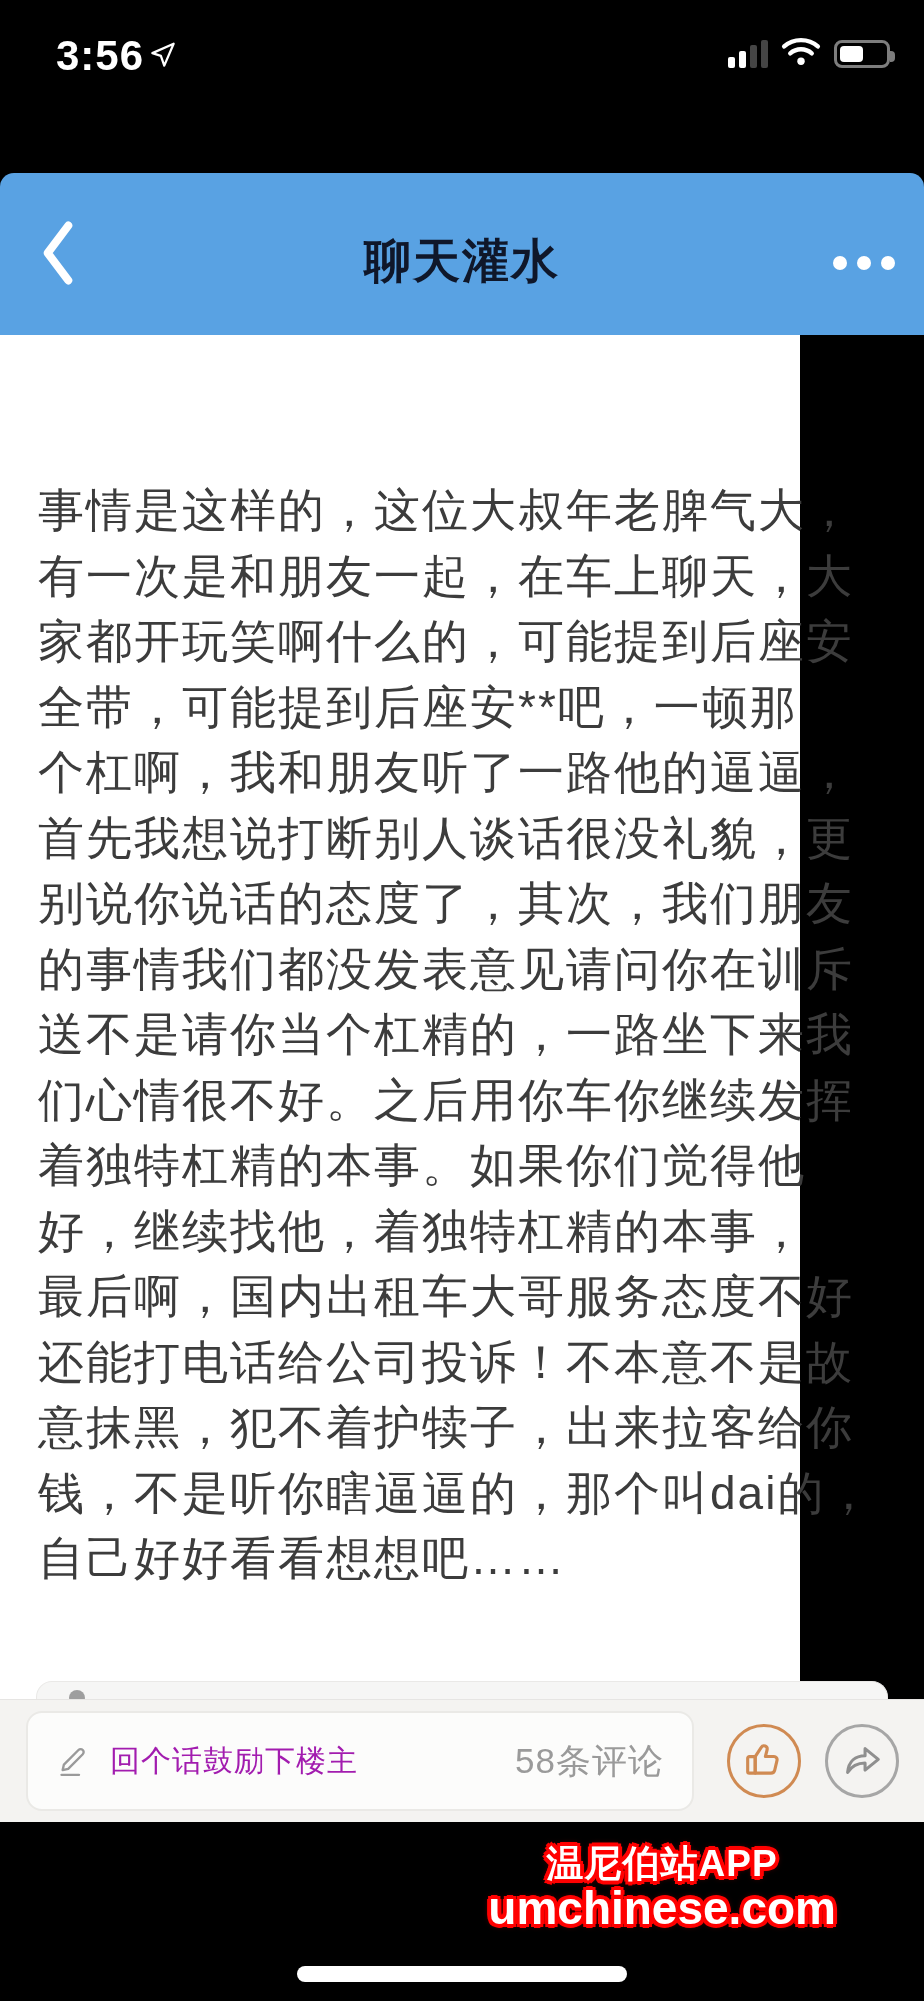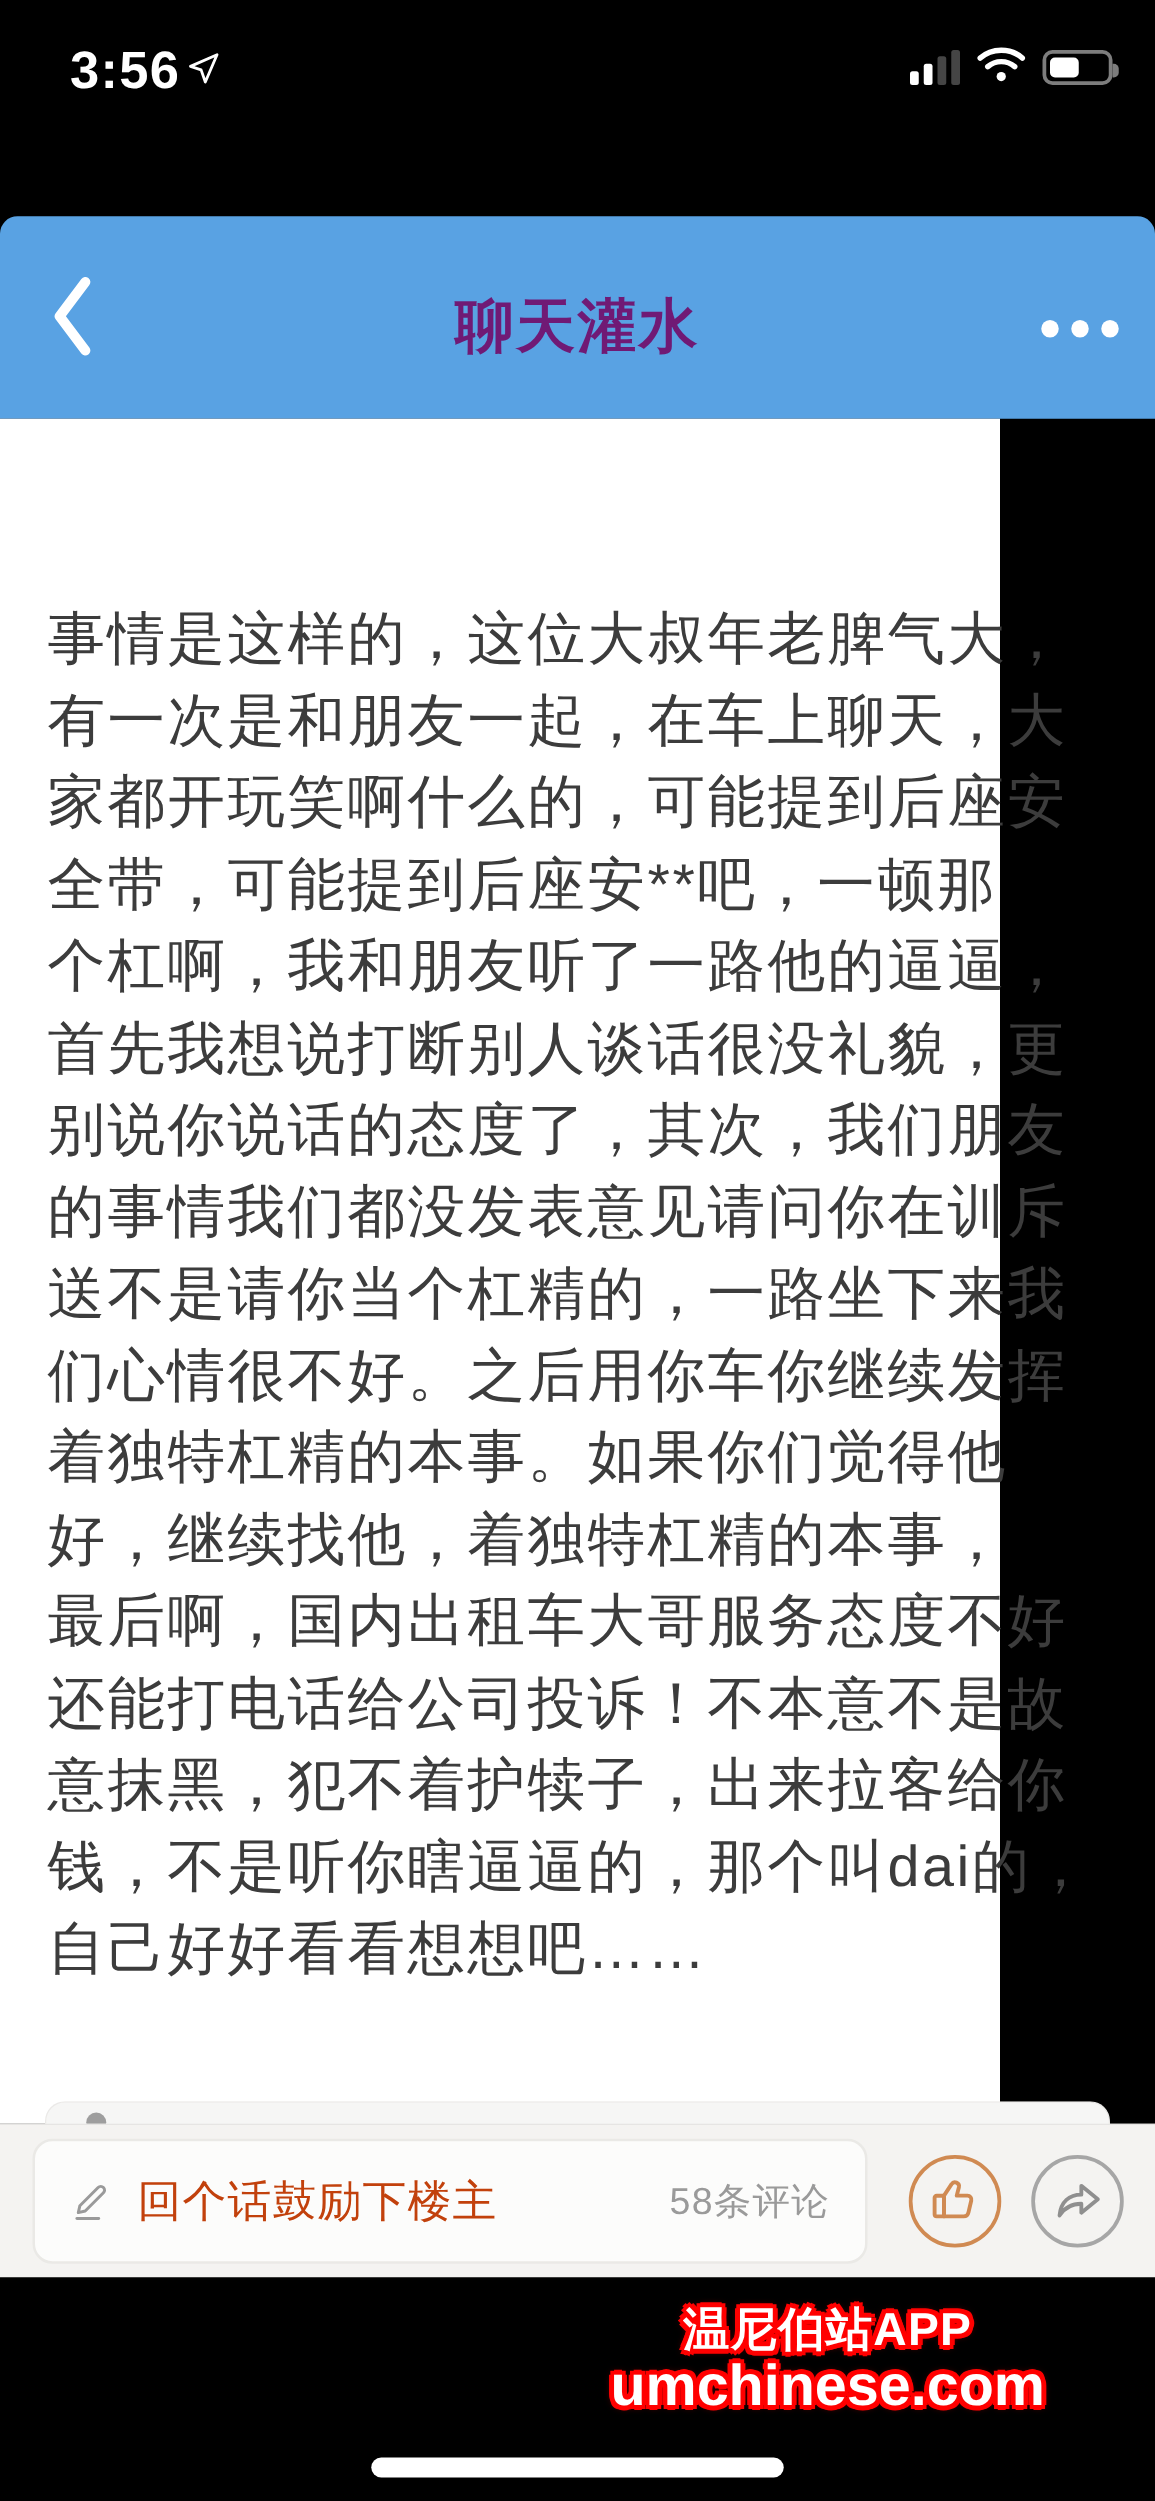--- a/index.html
+++ b/index.html
@@ -14,38 +14,38 @@
   .sig i{display:block;width:7px;border-radius:2px;}
   .sig .on{background:#fff;}
   .sig .off{background:#454545;}
   .batt{position:relative;width:56px;height:28px;border:3px solid #7d7d7d;border-radius:8px;box-sizing:border-box;}
   .batt .fill{position:absolute;left:3px;top:3px;bottom:3px;width:45%;background:#fff;border-radius:4px;}
   .batt .nub{position:absolute;right:-8px;top:8px;width:5px;height:11px;background:#7d7d7d;border-radius:0 4px 4px 0;}
   
   .header{position:absolute;left:0;top:173px;width:924px;height:162px;background:#59A2E3;border-radius:14px 14px 0 0;}
   .back-btn{position:absolute;left:28px;top:42px;width:60px;height:80px;display:flex;align-items:center;justify-content:center;}
   .hdr-title{position:absolute;left:0;right:0;top:0;height:162px;display:flex;align-items:center;justify-content:center;
-             color:#701a75;font-size:47px;font-weight:600;letter-spacing:2px;padding-top:14px;box-sizing:border-box;}
+             color:#0f172a;font-size:47px;font-weight:600;letter-spacing:2px;padding-top:14px;box-sizing:border-box;}
   .more-btn{position:absolute;right:20px;top:60px;width:80px;height:60px;display:flex;align-items:center;justify-content:center;gap:10px;}
   .more-btn b{display:block;width:14px;height:14px;border-radius:50%;background:#fff;}
   
   .content{position:absolute;left:0;top:335px;width:800px;height:1364px;background:#fff;}
   .post{position:absolute;left:38px;top:143px;width:830px;color:#3C3C3C;}
   .post .ln{height:65.5px;line-height:65.5px;font-size:46px;letter-spacing:2px;white-space:nowrap;}
   
   .comment-card{position:absolute;left:36px;top:1681px;width:852px;height:44px;background:#F6F6F5;
                 border:1px solid #EAE9E7;border-bottom:none;border-radius:16px 16px 0 0;box-sizing:border-box;}
   .comment-card .ava{position:absolute;left:32px;top:8px;width:16px;height:16px;border-radius:50%;background:#8E8E8E;opacity:.85;}
   
   .bottombar{position:absolute;left:0;top:1699px;width:924px;height:123px;background:#F4F3F1;border-top:1px solid #E6E5E3;box-sizing:border-box;}
   .pill{position:absolute;left:26px;top:11px;width:668px;height:100px;background:#FCFCFB;border:2px solid #EAE9E6;
         border-radius:16px;box-sizing:border-box;display:flex;align-items:center;justify-content:space-between;padding:0 28px;}
   .pill-left{display:flex;align-items:center;gap:16px;}
-  .ph{color:#c2410c;font-size:35px;letter-spacing:1px;}
-  .cnt{color:#9A9A9A;font-size:30px;letter-spacing:1px;}
+  .ph{color:#a21caf;font-size:30px;letter-spacing:1px;}
+  .cnt{color:#9A9A9A;font-size:35px;letter-spacing:1px;}
   .circ{position:absolute;top:24px;width:74px;height:74px;border-radius:50%;box-sizing:border-box;
         display:flex;align-items:center;justify-content:center;}
   .like{left:727px;border:3px solid #D08A52;}
   .share{left:825px;border:3px solid #A6A6A6;}
   
   .footer{position:absolute;left:0;top:1822px;width:924px;height:165px;background:#000;}
   .wm{position:absolute;right:88px;top:22px;text-align:center;color:#fff;font-weight:700;
       text-shadow:-3px -3px 0 #f00,3px -3px 0 #f00,-3px 3px 0 #f00,3px 3px 0 #f00,0 -4px 0 #f00,0 4px 0 #f00,-4px 0 0 #f00,4px 0 0 #f00,0 0 7px #f00;}
   .wm .l1{font-size:37px;line-height:40px;letter-spacing:1px;}
   .wm .l2{font-size:46px;line-height:48px;}

